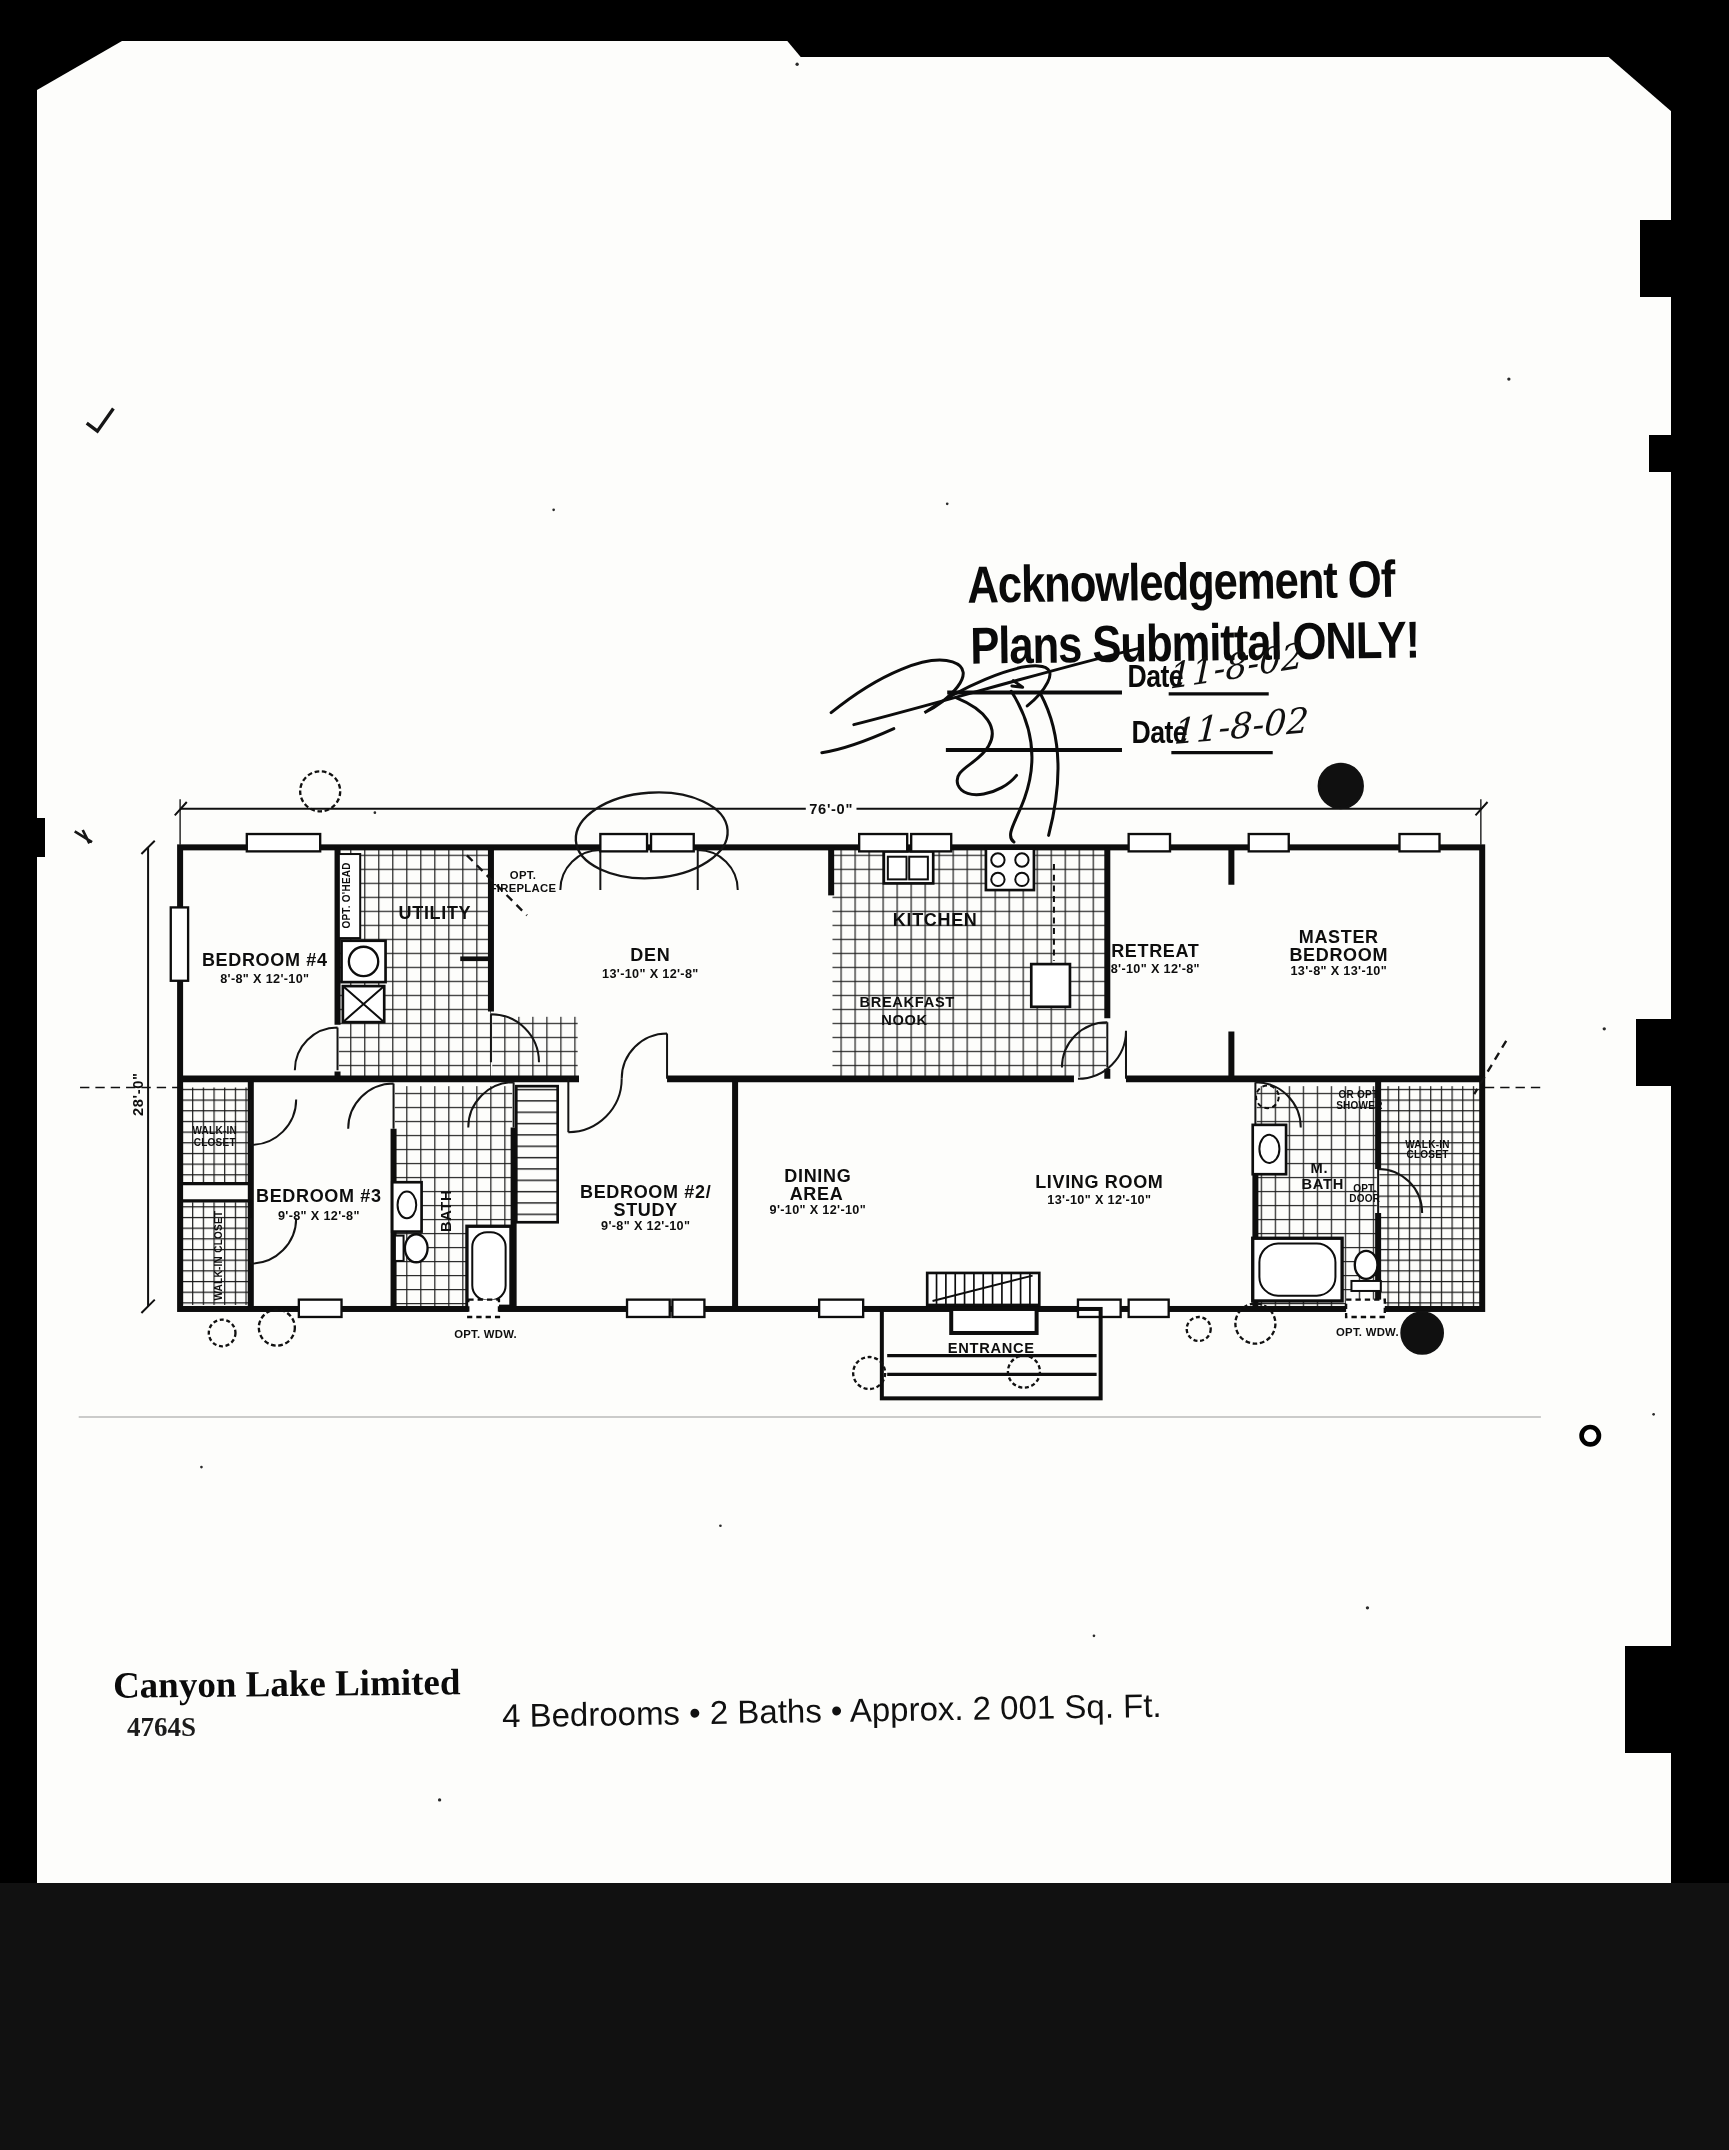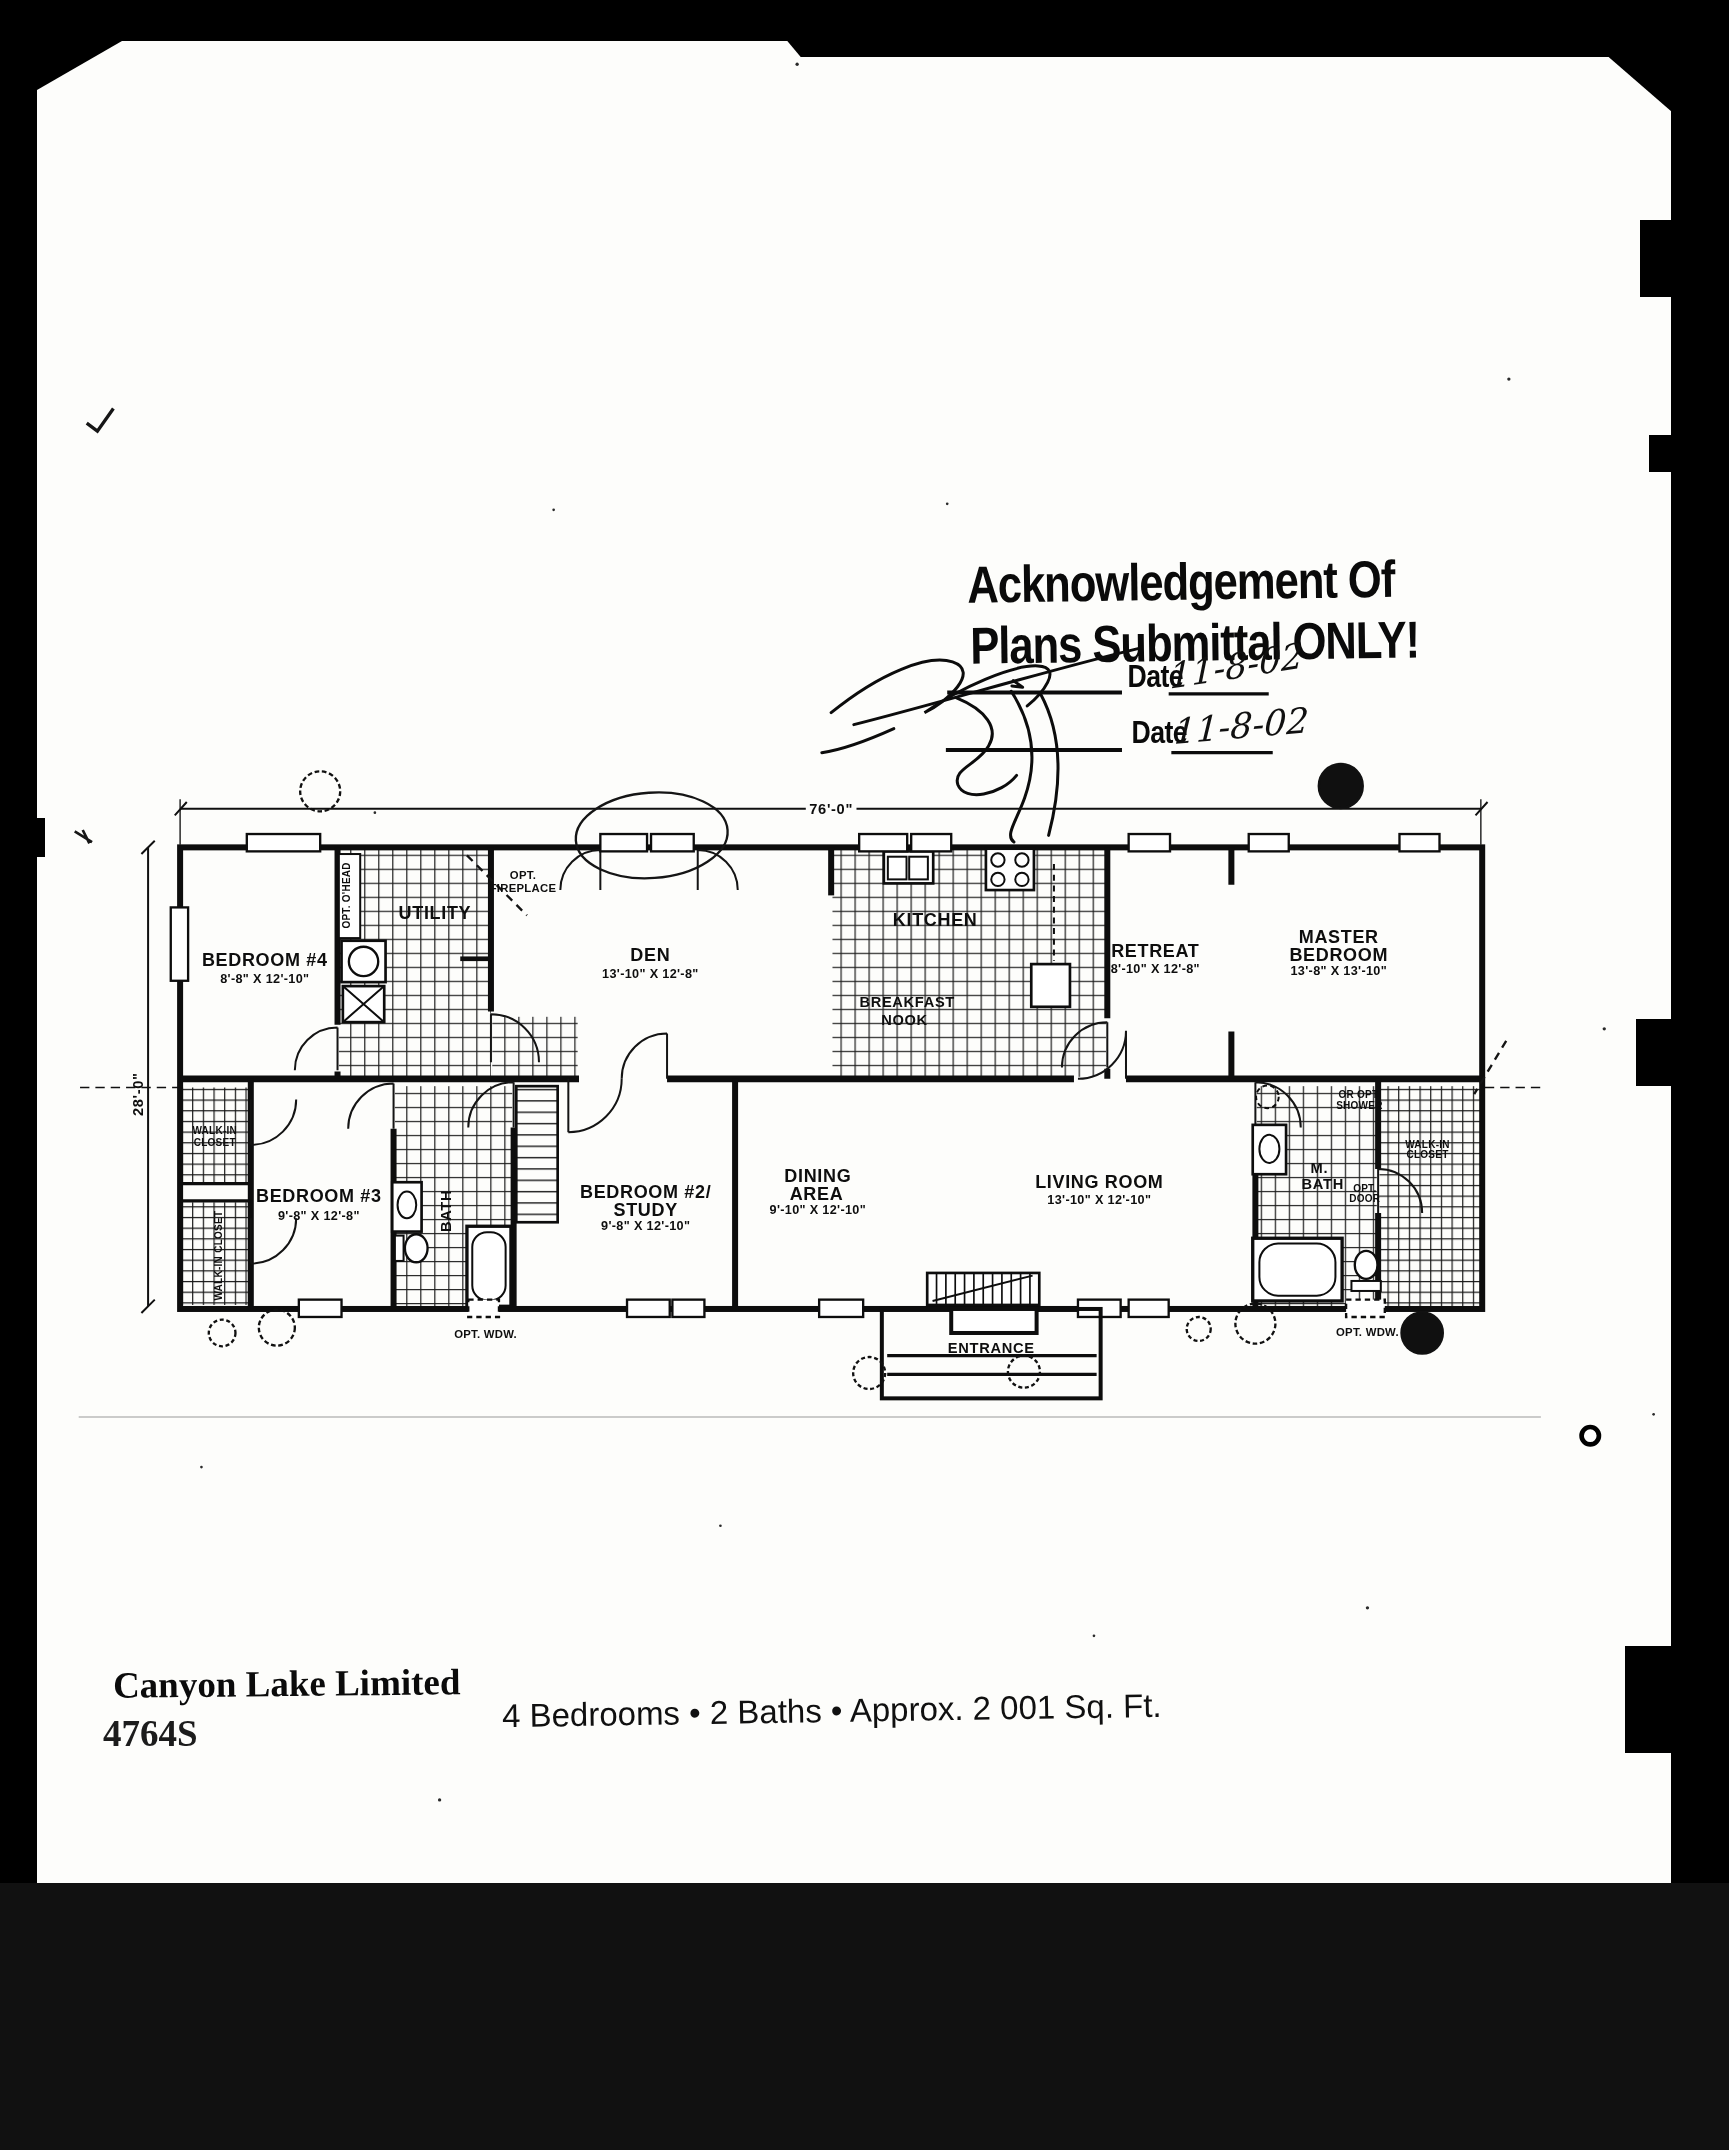--- a/index.html
+++ b/index.html
@@ -55,21 +55,21 @@
   <div class="abs" style="left:1123px;top:659px;">
     <span class="datelabel">Date</span>
   </div>
   <div class="abs handdate" style="left:1169px;top:646px;transform:rotate(-9deg) skewX(-10deg);">11-8-02</div>
   <div class="abs" style="left:1127px;top:715px;">
     <span class="datelabel">Date</span>
   </div>
   <div class="abs handdate" style="left:1174px;top:706px;transform:rotate(-5deg) skewX(-8deg);">11-8-02</div>
 
   <div class="abs brand" style="left:113px;top:1662px;font-size:37px;transform:rotate(-0.6deg);">Canyon Lake Limited</div>
-  <div class="abs brand" style="left:103px;top:1712px;font-size:37px;color:#1c1c1c;">4764S</div>
+  <div class="abs brand" style="left:127px;top:1712px;font-size:27px;color:#1c1c1c;">4764S</div>
   <div class="abs specs" style="left:502px;top:1692px;font-size:33px;transform:rotate(-0.9deg);">4 Bedrooms   •   2 Baths   •   Approx. 2 001 Sq. Ft.</div>
 
   <svg width="1729" height="2151" viewBox="0 0 2592 3224" style="position:absolute;left:0;top:0;">
     <defs>
       <pattern id="tileA" patternUnits="userSpaceOnUse" width="21" height="21">
         <path d="M0 .9H21M.9 0V21" stroke="#1c1c1c" stroke-width="1.8" fill="none"></path>
       </pattern>
       <pattern id="tileB" patternUnits="userSpaceOnUse" width="16" height="16">
         <path d="M0 .9H16M.9 0V16" stroke="#161616" stroke-width="1.8" fill="none"></path>
       </pattern>

